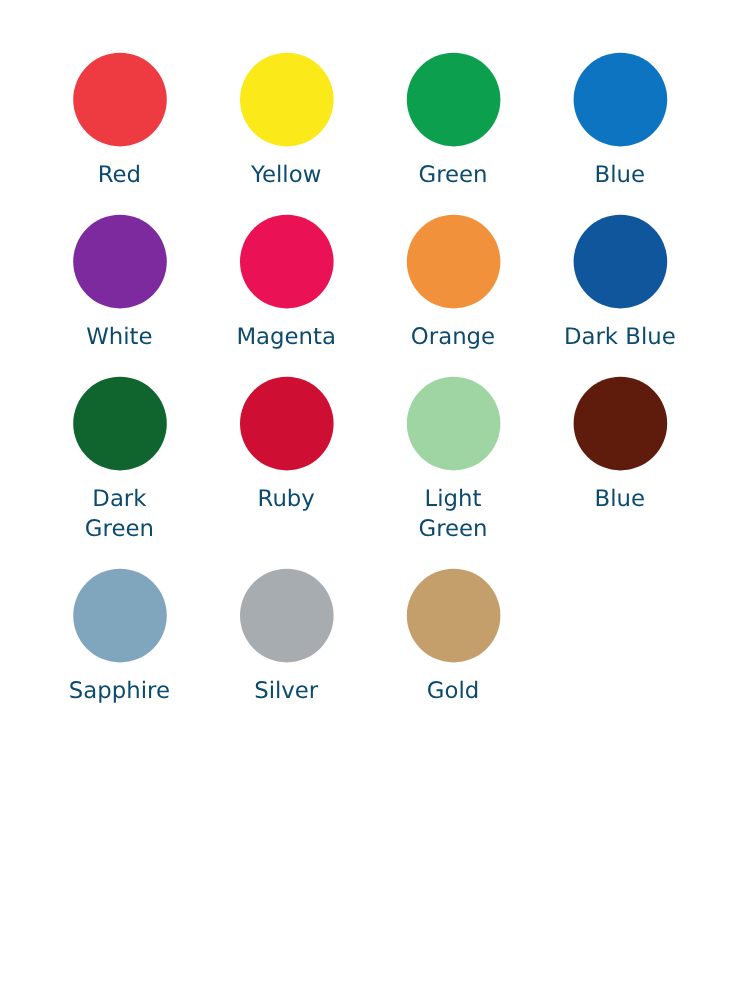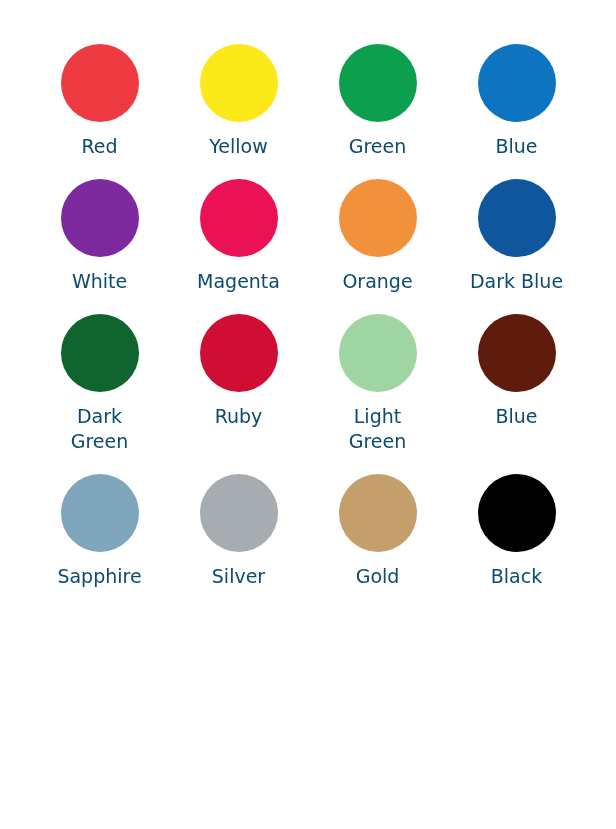--- a/index.html
+++ b/index.html
@@ -119,17 +119,13 @@
       <div class="swatch-label">Sapphire</div>
     </div>
     <div class="swatch swatch-cell">
       <div class="swatch-dot" style="background-color: rgb(167, 172, 177);"></div>
       <div class="swatch-label">Silver</div>
     </div>
     <div class="swatch swatch-cell">
       <div class="swatch-dot" style="background-color: rgb(196, 159, 108);"></div>
       <div class="swatch-label">Gold</div>
     </div>
-    <div class="swatch swatch-cell">
-      <div class="swatch-dot" style="background-color: rgb(0, 0, 0);"></div>
-      <div class="swatch-label">Black</div>
-    </div>
   </div>
 
 </body></html>

